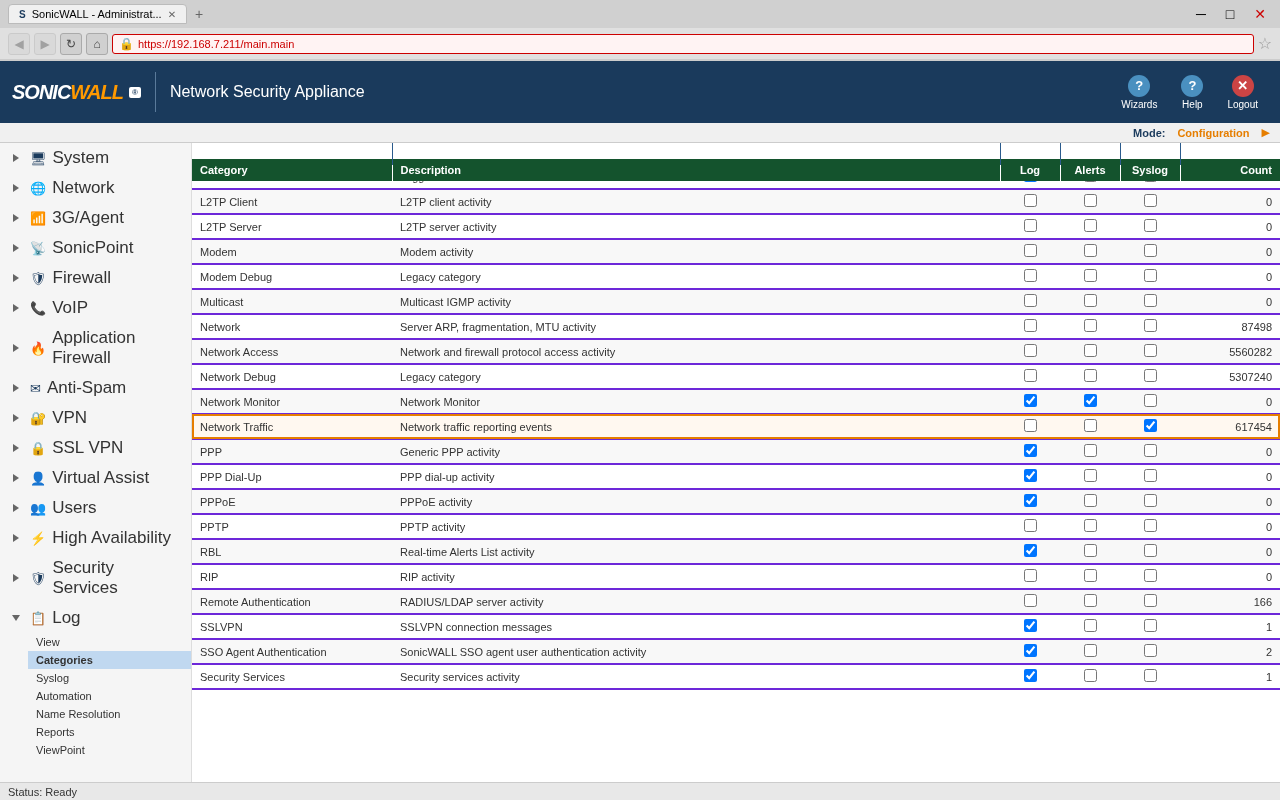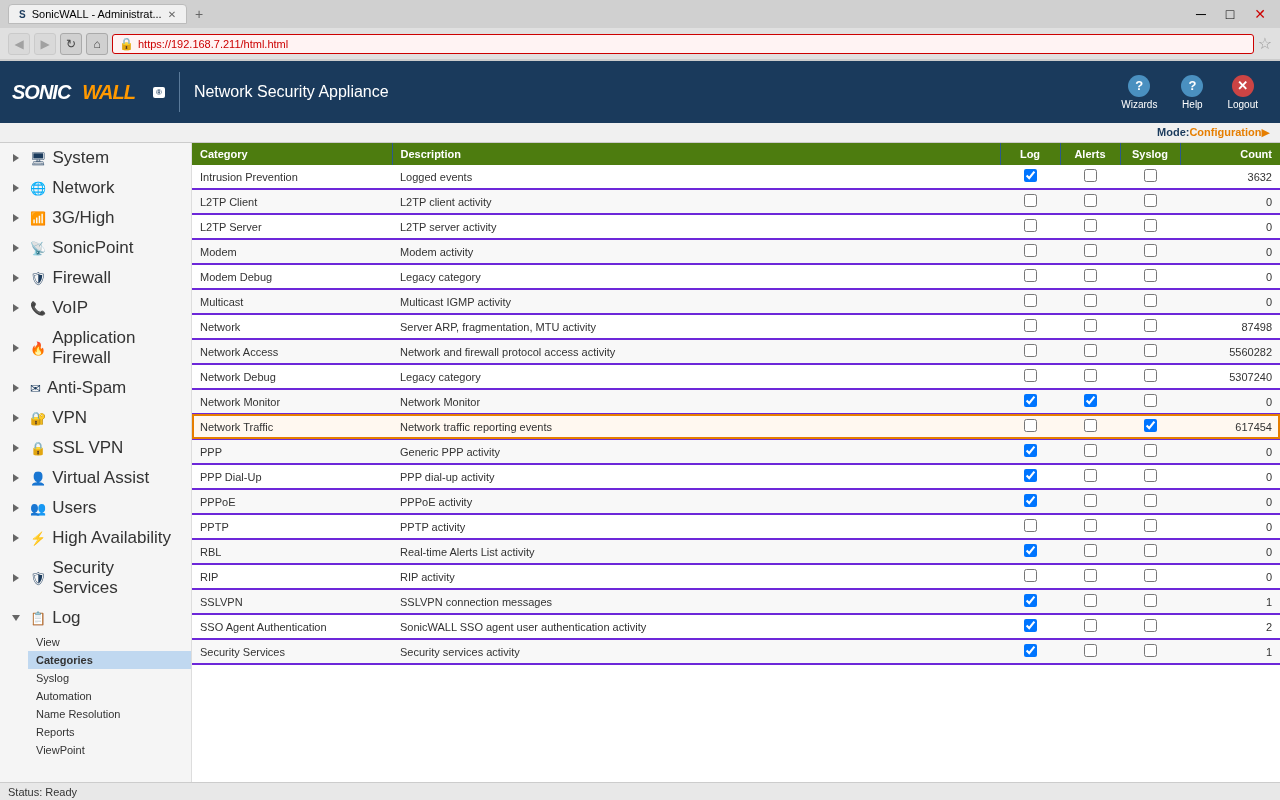--- a/index.html
+++ b/index.html
@@ -21,21 +21,21 @@
 
     
     .app-header { background: #1a3a5c; display: flex; align-items: center; padding: 0 12px; height: 62px; }
     .logo-divider { width: 1px; height: 40px; background: #5a7a9a; margin: 0 14px; }
     .header-tools { margin-left: auto; display: flex; gap: 4px; }
     .header-tool { display: flex; flex-direction: column; align-items: center; color: #fff; font-size: 10px; cursor: pointer; padding: 6px 10px; border-radius: 4px; }
     .tool-icon { width: 22px; height: 22px; background: #4a90c0; border-radius: 50%; display: flex; align-items: center; justify-content: center; color: #fff; font-size: 13px; font-weight: bold; margin-bottom: 2px; }
     .tool-icon.logout { background: #cc4444; }
 
     
-    .mode-bar { background: #f0f0f0; border-bottom: 1px solid #ccc; padding: 3px 10px; text-align: right; font-size: 11px; color: #333; display: flex; justify-content: flex-end; align-items: flex-start; gap: 0; }
+    .mode-bar { background: #f0f0f0; border-bottom: 1px solid #ccc; padding: 3px 10px; text-align: right; font-size: 11px; color: #333; display: flex; justify-content: flex-end; align-items: center; gap: 12px; }
     .mode-label { font-weight: bold; color: #1a3a5c; }
     .mode-value { color: #e67e00; font-weight: bold; }
 
     
     .content-area { display: flex; flex: 1; overflow: hidden; }
 
     
     .sidebar { width: 192px; background: #f5f5f5; border-right: 1px solid #ddd; overflow-y: auto; flex-shrink: 0; }
     .sidebar-item { display: flex; align-items: center; gap: 6px; padding: 5px 8px; cursor: pointer; color: #333; }
     .sidebar-item .icon { width: 16px; height: 16px; display: flex; align-items: center; justify-content: center; flex-shrink: 0; }
@@ -46,40 +46,40 @@
 
     
     .tri-right { display: inline-block; width: 0; height: 0; border-top: 4px solid transparent; border-bottom: 4px solid transparent; border-left: 6px solid #666; }
     .tri-down { display: inline-block; width: 0; height: 0; border-left: 4px solid transparent; border-right: 4px solid transparent; border-top: 6px solid #666; }
 
     
     .main-content { flex: 1; overflow: hidden; display: flex; flex-direction: column; }
     .table-area { flex: 1; overflow-y: auto; }
 
     table { width: 100%; border-collapse: collapse; }
-    thead th { background: #4d7c0f; color: #fff; padding: 5px 8px; font-size: 11px; text-align: left; position: sticky; top: 0; z-index: 2; border-right: 1px solid #2a5a8c; }
+    thead th { background: #14532d; color: #fff; padding: 5px 8px; font-size: 11px; text-align: left; position: sticky; top: 16px; z-index: 2; border-right: 1px solid #2a5a8c; }
     thead th:last-child { border-right: none; }
     tbody tr { border-bottom: 2px solid #6d28d9; }
     tbody tr:nth-child(even) { background: #f8f8f8; }
     tbody tr.highlighted { outline: 2px solid #e67e00; outline-offset: -2px; background: #fff8f0; }
     td { padding: 4px 8px; font-size: 11px; color: #333; }
     td.count { text-align: right; }
     .checkbox-cell { text-align: center; }
     input[type="checkbox"] { width: 13px; height: 13px; cursor: pointer; }
 
     
     .status-bar { background: #e8e8e8; border-top: 1px solid #ccc; padding: 3px 8px; font-size: 11px; color: #333; }
 
     
     ::-webkit-scrollbar { width: 12px; }
     ::-webkit-scrollbar-track { background: #f0f0f0; }
     ::-webkit-scrollbar-thumb { background: #bbb; border-radius: 2px; }
 
     
-    .sonicwall-logo { display: flex; align-items: center; gap: 12px; }
+    .sonicwall-logo { display: flex; align-items: center; gap: 0; }
   </style>
 </head>
 <body>
 
 <div class="browser-chrome">
   <div class="browser-title-bar">
     <div class="browser-tab">
       <span style="color:#1a3a5c; font-weight:bold; font-size:10px;">S</span>
       <span>SonicWALL - Administrat...</span>
       <span class="browser-tab-close">✕</span>
@@ -90,21 +90,21 @@
     <span style="cursor:pointer; padding:0 6px; font-size:14px;">□</span>
     <span style="cursor:pointer; padding:0 6px; font-size:14px; color:#c00;">✕</span>
   </div>
   <div class="browser-nav">
     <button class="nav-btn disabled">◀</button>
     <button class="nav-btn disabled">▶</button>
     <button class="nav-btn">↻</button>
     <button class="nav-btn">⌂</button>
     <span style="background:#fff3f3; border:1px solid #c00; border-radius:3px; padding:2px 6px; font-size:11px; display:flex; align-items:center; gap:4px; flex:1;">
       <span style="color:#c00; font-size:12px;">🔒</span>
-      <span style="color:#c00;">https://192.168.7.211/html.html</span>
+      <span style="color:#c00;">https://192.168.7.211/main.main</span>
     </span>
     <button class="star-btn">☆</button>
   </div>
 </div>
 
 <div class="app">
 
   <div class="app-header">
     <div class="sonicwall-logo">
       <span style="color:#fff; font-size:20px; font-weight:bold; font-style:italic; letter-spacing:-1px;">SONIC</span>
@@ -153,21 +153,21 @@
           </span>
         <span style="color:#1a3a5c; font-size:13px;">🌐</span>
         <span class="label">Network</span>
       </div>
 
       <div class="sidebar-item">
         <span class="icon">
             <span class="tri-right"></span>
           </span>
         <span style="color:#1a3a5c; font-size:13px;">📶</span>
-        <span class="label">3G/High</span>
+        <span class="label">3G/Agent</span>
       </div>
 
       <div class="sidebar-item">
         <span class="icon">
             <span class="tri-right"></span>
           </span>
         <span style="color:#1a3a5c; font-size:13px;">📡</span>
         <span class="label">SonicPoint</span>
       </div>
 
@@ -428,20 +428,28 @@
               </tr>
               <tr>
                 <td>RIP</td>
                 <td>RIP activity</td>
                 <td class="checkbox-cell"><input type="checkbox" style=""></td>
                 <td class="checkbox-cell"><input type="checkbox" style=""></td>
                 <td class="checkbox-cell"><input type="checkbox" style=""></td>
                 <td class="count">0</td>
               </tr>
               <tr>
+                <td>Remote Authentication</td>
+                <td>RADIUS/LDAP server activity</td>
+                <td class="checkbox-cell"><input type="checkbox" style=""></td>
+                <td class="checkbox-cell"><input type="checkbox" style=""></td>
+                <td class="checkbox-cell"><input type="checkbox" style=""></td>
+                <td class="count">166</td>
+              </tr>
+              <tr>
                 <td>SSLVPN</td>
                 <td>SSLVPN connection messages</td>
                 <td class="checkbox-cell"><input type="checkbox" checked="" style=""></td>
                 <td class="checkbox-cell"><input type="checkbox" style=""></td>
                 <td class="checkbox-cell"><input type="checkbox" style=""></td>
                 <td class="count">1</td>
               </tr>
               <tr>
                 <td>SSO Agent Authentication</td>
                 <td>SonicWALL SSO agent user authentication activity</td>

